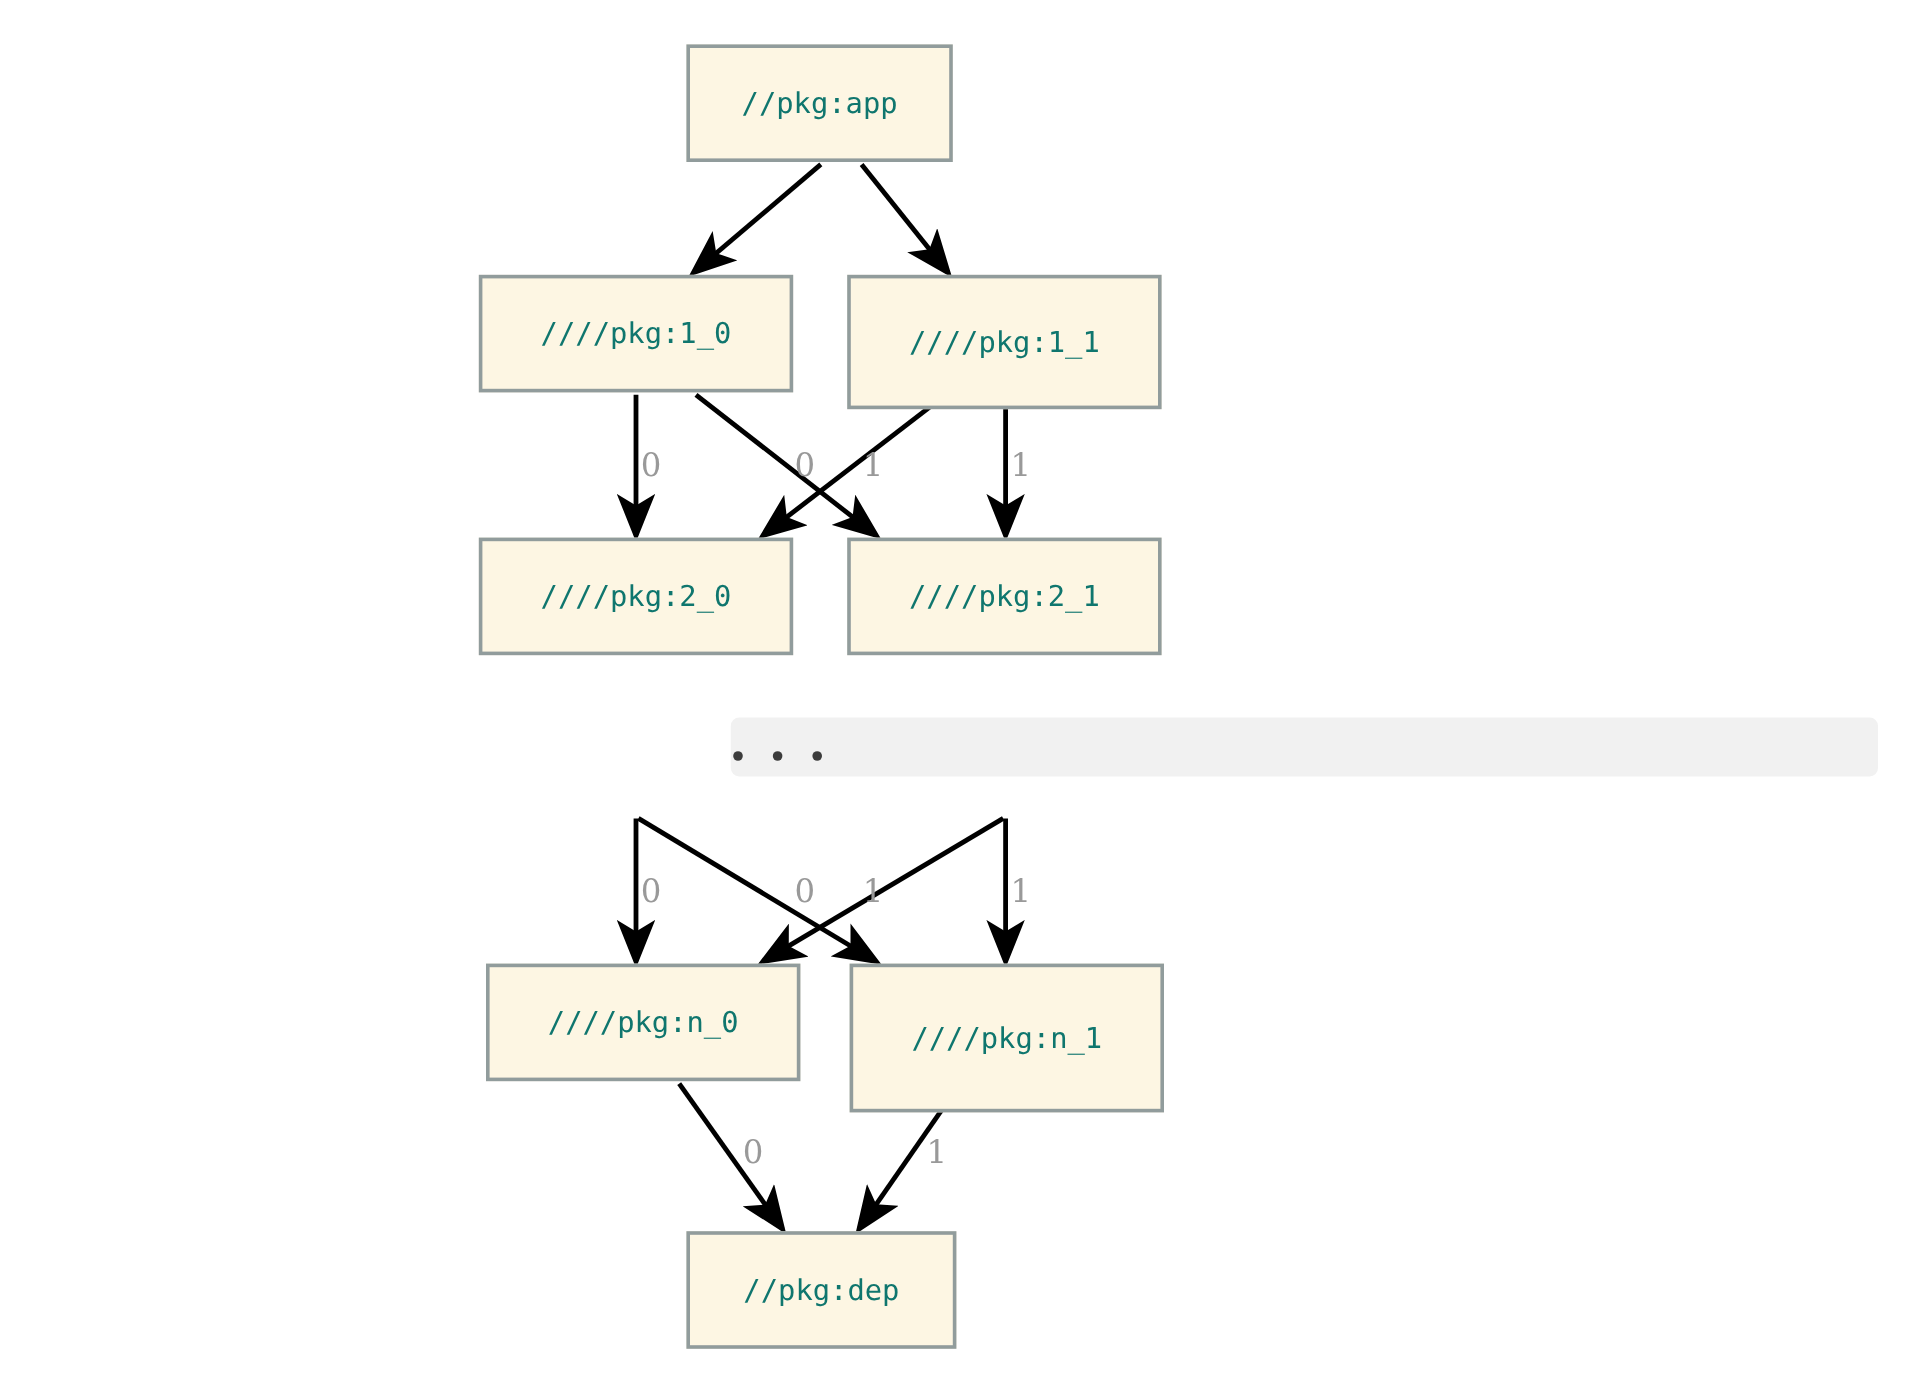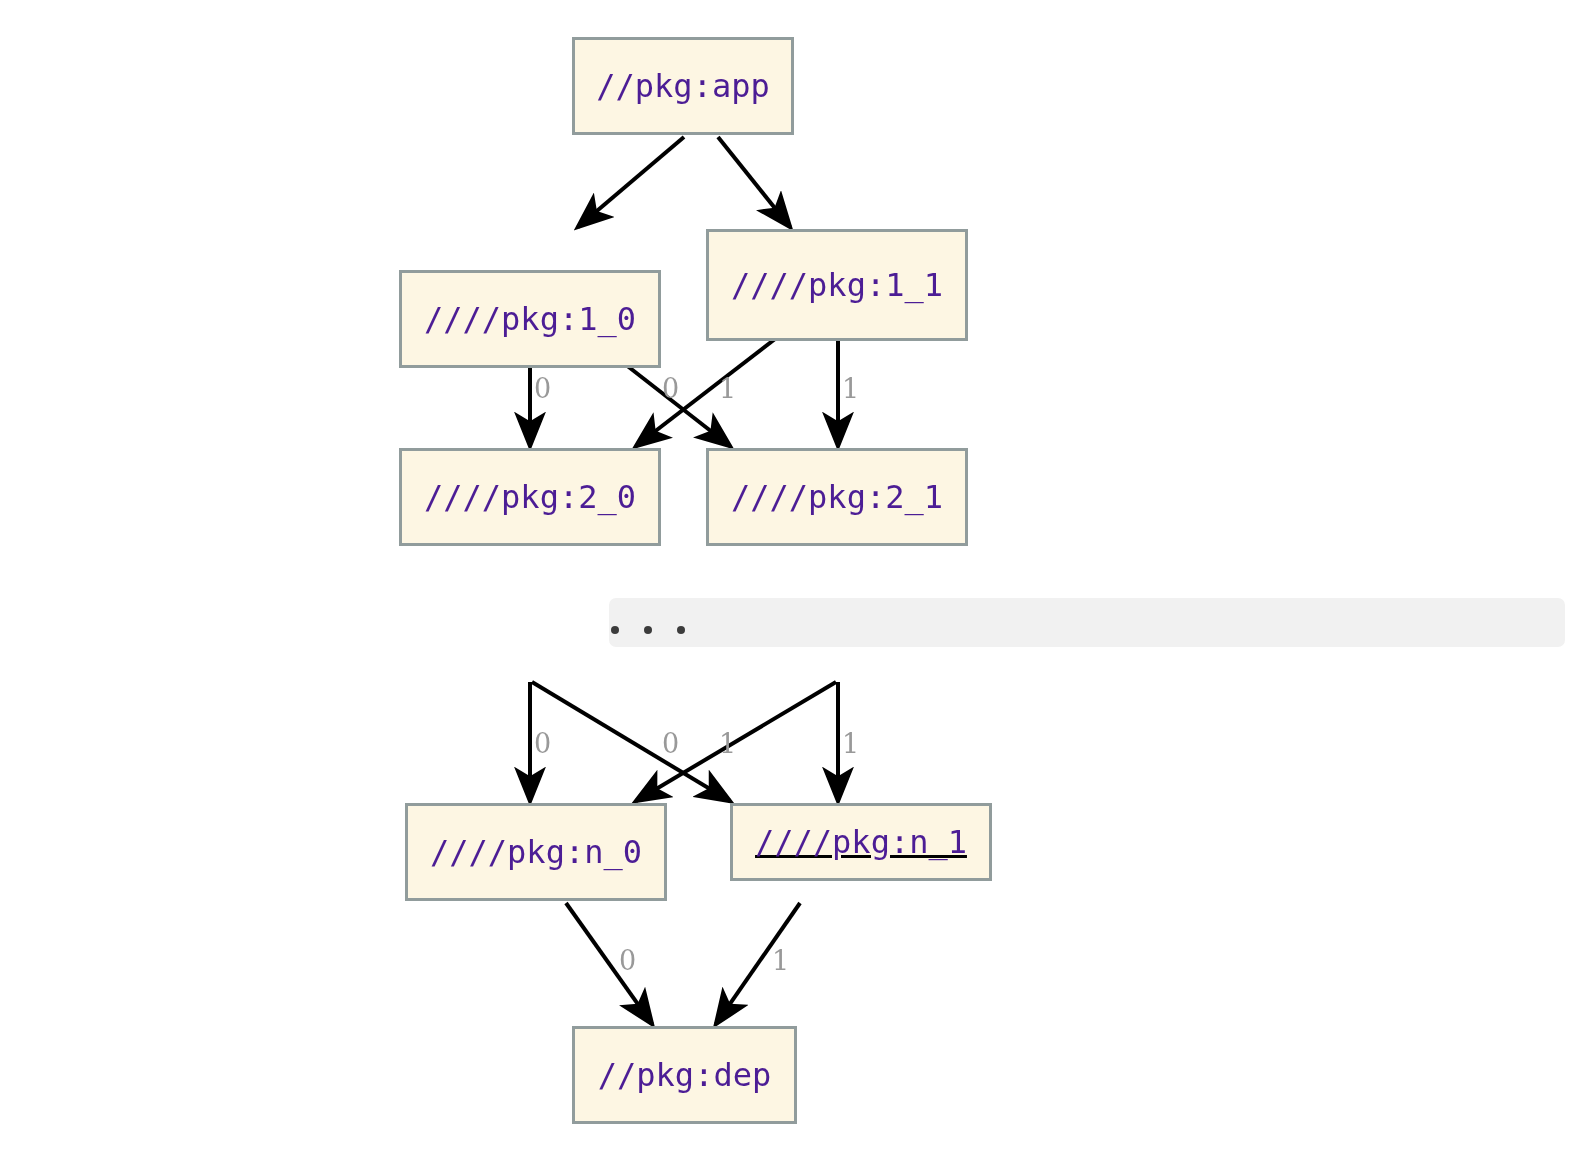--- a/index.html
+++ b/index.html
@@ -25,22 +25,22 @@
     position: absolute;
     box-sizing: border-box;
     background: #fdf6e3;
     border: 3px solid #919c9c;
     display: flex;
     align-items: center;
     justify-content: center;
   }
   .node-label {
     font-family: "DejaVu Sans Mono", "Liberation Mono", monospace;
-    font-size: 32px;
-    color: #4c1d95;
+    font-size: 24px;
+    color: #0f766e;
     letter-spacing: 0px;
     white-space: pre;
   }
   .edge-label {
     position: absolute;
     font-family: "DejaVu Serif", "Liberation Serif", serif;
     font-size: 27px;
     color: #999999;
     white-space: pre;
     line-height: 1;
@@ -85,36 +85,36 @@
       <line x1="838" y1="682" x2="838" y2="801" stroke="#000000" stroke-width="4" marker-end="url(#arrowhead)"></line>
       <line x1="566" y1="903" x2="652" y2="1024" stroke="#000000" stroke-width="4" marker-end="url(#arrowhead)"></line>
       <line x1="800" y1="903" x2="716" y2="1024" stroke="#000000" stroke-width="4" marker-end="url(#arrowhead)"></line>
     </g>
 </svg>
 
 <div id="node-layer">
     <div class="node-box" style="left: 572px; top: 37px; width: 222px; height: 98px; background: rgb(253, 246, 227); border-color: rgb(145, 156, 156);">
       <span class="node-label">//pkg:app</span>
     </div>
-    <div class="node-box" style="left: 399px; top: 229px; width: 262px; height: 98px; background: rgb(253, 246, 227); border-color: rgb(145, 156, 156); margin-top: 41px;">
+    <div class="node-box" style="left: 399px; top: 229px; width: 262px; height: 98px; background: rgb(253, 246, 227); border-color: rgb(145, 156, 156);">
       <span class="node-label">////pkg:1_0</span>
     </div>
     <div class="node-box" style="left: 706px; top: 229px; width: 262px; height: 112px; background: rgb(253, 246, 227); border-color: rgb(145, 156, 156);">
       <span class="node-label">////pkg:1_1</span>
     </div>
     <div class="node-box" style="left: 399px; top: 448px; width: 262px; height: 98px; background: rgb(253, 246, 227); border-color: rgb(145, 156, 156);">
       <span class="node-label">////pkg:2_0</span>
     </div>
     <div class="node-box" style="left: 706px; top: 448px; width: 262px; height: 98px; background: rgb(253, 246, 227); border-color: rgb(145, 156, 156); text-align: center;">
       <span class="node-label">////pkg:2_1</span>
     </div>
     <div class="node-box" style="left: 405px; top: 803px; width: 262px; height: 98px; background: rgb(253, 246, 227); border-color: rgb(145, 156, 156);">
       <span class="node-label">////pkg:n_0</span>
     </div>
-    <div class="node-box" style="left: 730px; top: 803px; width: 262px; height: 78px; background: rgb(253, 246, 227); border-color: rgb(145, 156, 156); text-decoration: underline;">
+    <div class="node-box" style="left: 708px; top: 803px; width: 262px; height: 124px; background: rgb(253, 246, 227); border-color: rgb(145, 156, 156);">
       <span class="node-label">////pkg:n_1</span>
     </div>
     <div class="node-box" style="left: 572px; top: 1026px; width: 225px; height: 98px; background: rgb(253, 246, 227); border-color: rgb(145, 156, 156);">
       <span class="node-label">//pkg:dep</span>
     </div>
   </div>
 <div id="edge-label-layer">
     <div class="edge-label" style="left: 534px; top: 375px; color: rgb(153, 153, 153);">0</div>
     <div class="edge-label" style="left: 662px; top: 375px; color: rgb(153, 153, 153);">0</div>
     <div class="edge-label" style="left: 719px; top: 375px; color: rgb(153, 153, 153);">1</div>

